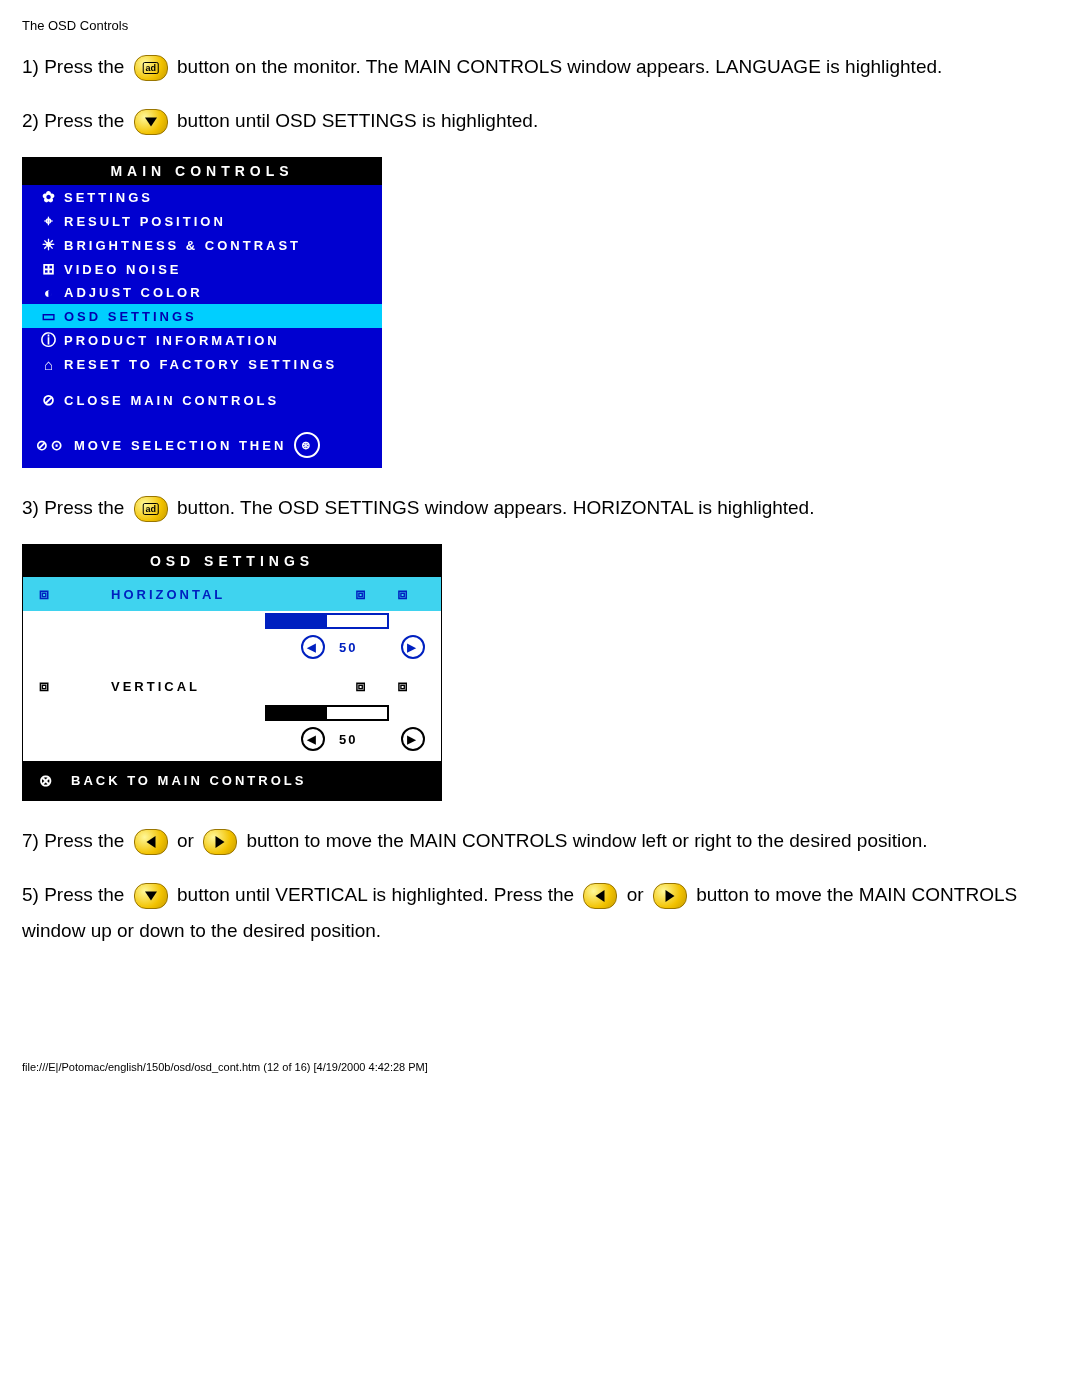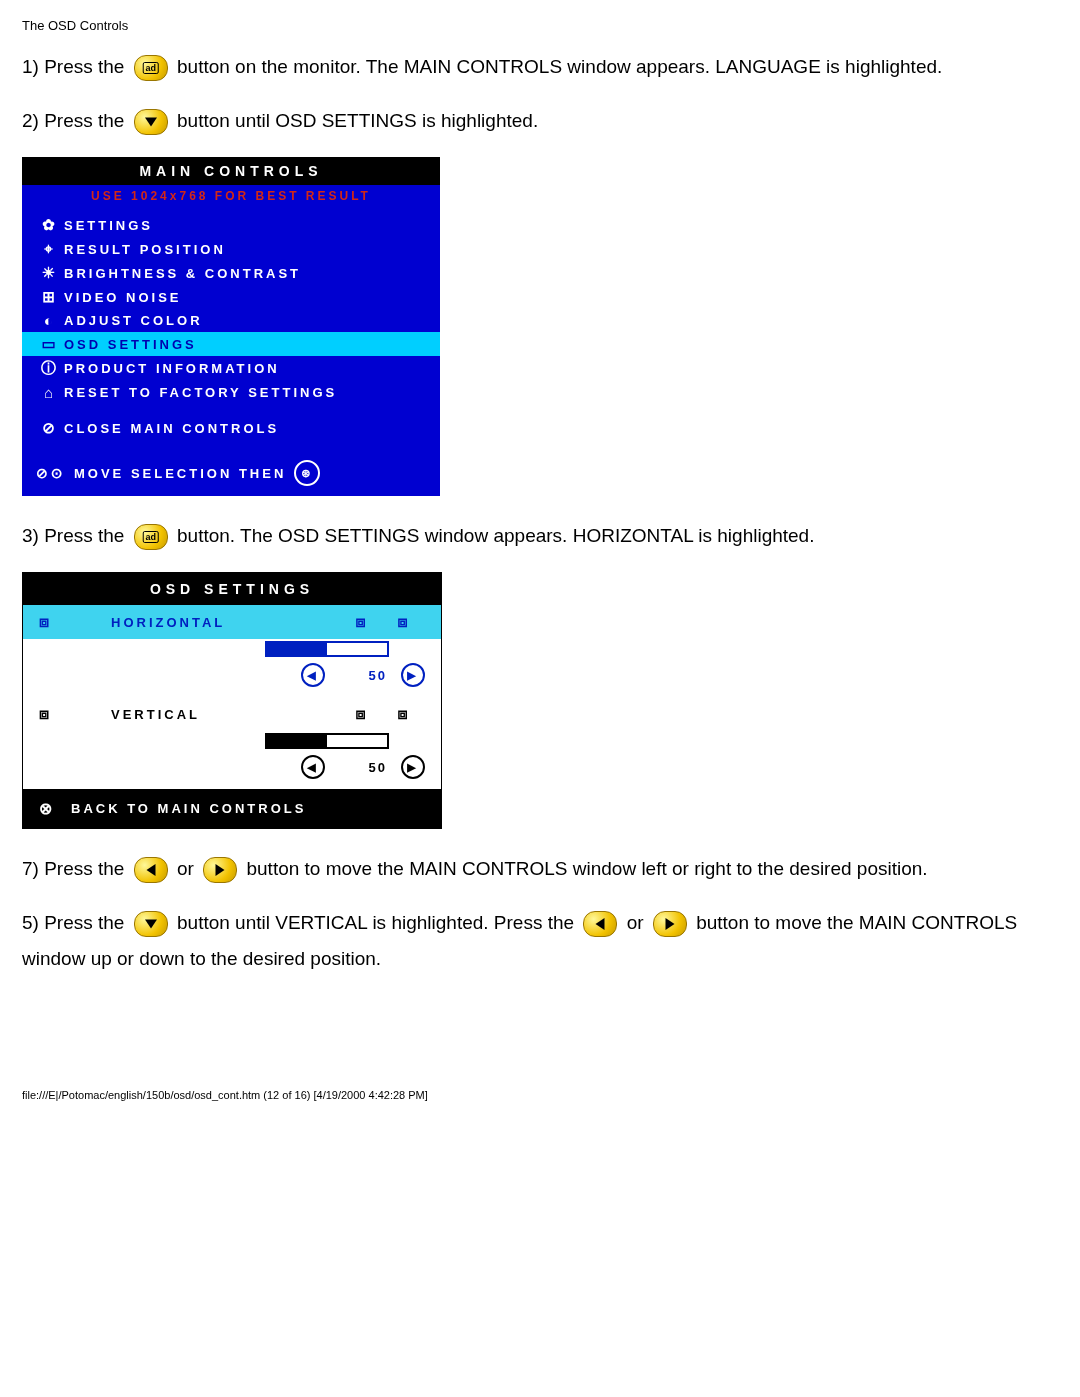--- a/index.html
+++ b/index.html
@@ -5,21 +5,21 @@
   body { font-family: Arial, Helvetica, sans-serif; font-size:19px; color:#000; margin:0; padding:18px 22px; width:1080px; box-sizing:border-box; }
   .hdr { font-size:13px; margin-bottom:14px; }
   .step { line-height:36px; margin:16px 0 18px 0; }
   .yellow-btn { display:inline-block; vertical-align:middle; width:32px; height:24px; border-radius:12px; background:radial-gradient(circle at 30% 30%, #fff89a, #f2c200 60%, #c59a00); border:1px solid #9a7600; position:relative; margin:0 4px; }
   .yellow-btn .tri { position:absolute; left:50%; top:50%; transform:translate(-50%,-50%); width:0; height:0; }
   .yellow-btn.down .tri { border-left:6px solid transparent; border-right:6px solid transparent; border-top:9px solid #000; }
   .yellow-btn.left .tri { border-top:6px solid transparent; border-bottom:6px solid transparent; border-right:9px solid #000; }
   .yellow-btn.right .tri { border-top:6px solid transparent; border-bottom:6px solid transparent; border-left:9px solid #000; }
   .yellow-btn.ok::after { content:"ad"; position:absolute; left:50%; top:50%; transform:translate(-50%,-50%); font-size:9px; font-weight:bold; color:#000; border:1.5px solid #000; padding:0 2px; border-radius:2px; line-height:10px;}
   
-  .osd-panel { width:418px; background:#0000d0; margin:6px 0 22px 0; font-family:"Arial Black",Arial,sans-serif; font-weight:bold; letter-spacing:3px; font-size:13px; color:#fff; }
+  .osd-panel { width:360px; background:#0000d0; margin:6px 0 22px 0; font-family:"Arial Black",Arial,sans-serif; font-weight:bold; letter-spacing:3px; font-size:13px; color:#fff; }
   .osd-panel .titlebar { background:#000; color:#fff; text-align:center; padding:6px 0; letter-spacing:5px; font-size:14px;}
   .osd-panel .red { color:#d22716; text-align:center; padding:4px 0 10px 0; font-size:12px; letter-spacing:3px;}
   .osd-row { display:flex; align-items:center; padding:3px 10px 3px 14px; }
   .osd-row.hl { background:#00cfff; color:#0000b0; }
   .osd-row .ic { width:28px; display:inline-block; text-align:center; font-size:15px; }
   .osd-row .lbl { flex:1; }
   .osd-panel .spacer { height:12px; }
   .osd-panel .movebar { display:flex; align-items:center; padding:8px 10px 10px 14px; }
   .osd-panel .movebar .ic2 { width:38px; font-size:14px; }
   .osd-panel .movebar .mcirc { width:22px; height:22px; border:2px solid #fff; border-radius:50%; display:inline-flex; align-items:center; justify-content:center; margin-left:8px; font-size:11px;}
@@ -32,21 +32,21 @@
   .osd-set .srow .slbl { flex:1;margin-left:40px; }
   .osd-set .srow .eic { width:42px; text-align:center; font-size:16px; }
   .osd-set .bar-row { display:flex; align-items:center; padding:2px 16px 2px 56px; justify-content:flex-end; }
   .osd-set .bar { width:120px; height:12px; border:2px solid #0020c0; margin-right:18px; position:relative; }
   .osd-set .bar.blk { border:2px solid #000; }
   .osd-set .bar .fill { position:absolute; left:0; top:0; bottom:0; width:50%; background:#0020c0; }
   .osd-set .bar.blk .fill { background:#000; }
   .osd-set .val-row { display:flex; align-items:center; padding:4px 16px 10px 56px; justify-content:flex-end; gap:14px;}
   .osd-set .circ { width:20px; height:20px; border:2px solid #0020c0; border-radius:50%; display:inline-flex; align-items:center; justify-content:center; font-size:11px; color:#0020c0;}
   .osd-set .circ.blk { border-color:#000; color:#000; }
-  .osd-set .num { font-size:13px; color:#0020c0; width:48px; text-align:right; letter-spacing:2px;}
+  .osd-set .num { font-size:13px; color:#0020c0; width:48px; text-align:left; letter-spacing:2px;}
   .osd-set .num.blk { color:#000; }
   .osd-set .backrow { background:#000; color:#fff; padding:10px 16px; display:flex; align-items:center; }
   .osd-set .backrow .bic { width:32px; font-size:16px; }
   .footer { font-size:11px; margin-top:112px; }
 </style>
 </head>
 <body>
 
 <div class="hdr">The OSD Controls</div>
 
@@ -57,21 +57,20 @@
 </div>
 
 <div class="step">
   <span>2) Press the </span>
   <span class="yellow-btn down"><span class="tri"></span></span>
   <span> button until OSD SETTINGS is highlighted.</span>
 </div>
 
 <div class="osd-panel">
   <div class="titlebar">MAIN CONTROLS</div>
-  <div class="red">USE 1024x768 FOR BEST RESULT</div>
 
   <div class="osd-row">
     <span class="ic">✿</span>
     <span class="lbl">SETTINGS</span>
   </div>
   <div class="osd-row">
     <span class="ic">⌖</span>
     <span class="lbl">RESULT POSITION</span>
   </div>
   <div class="osd-row">

